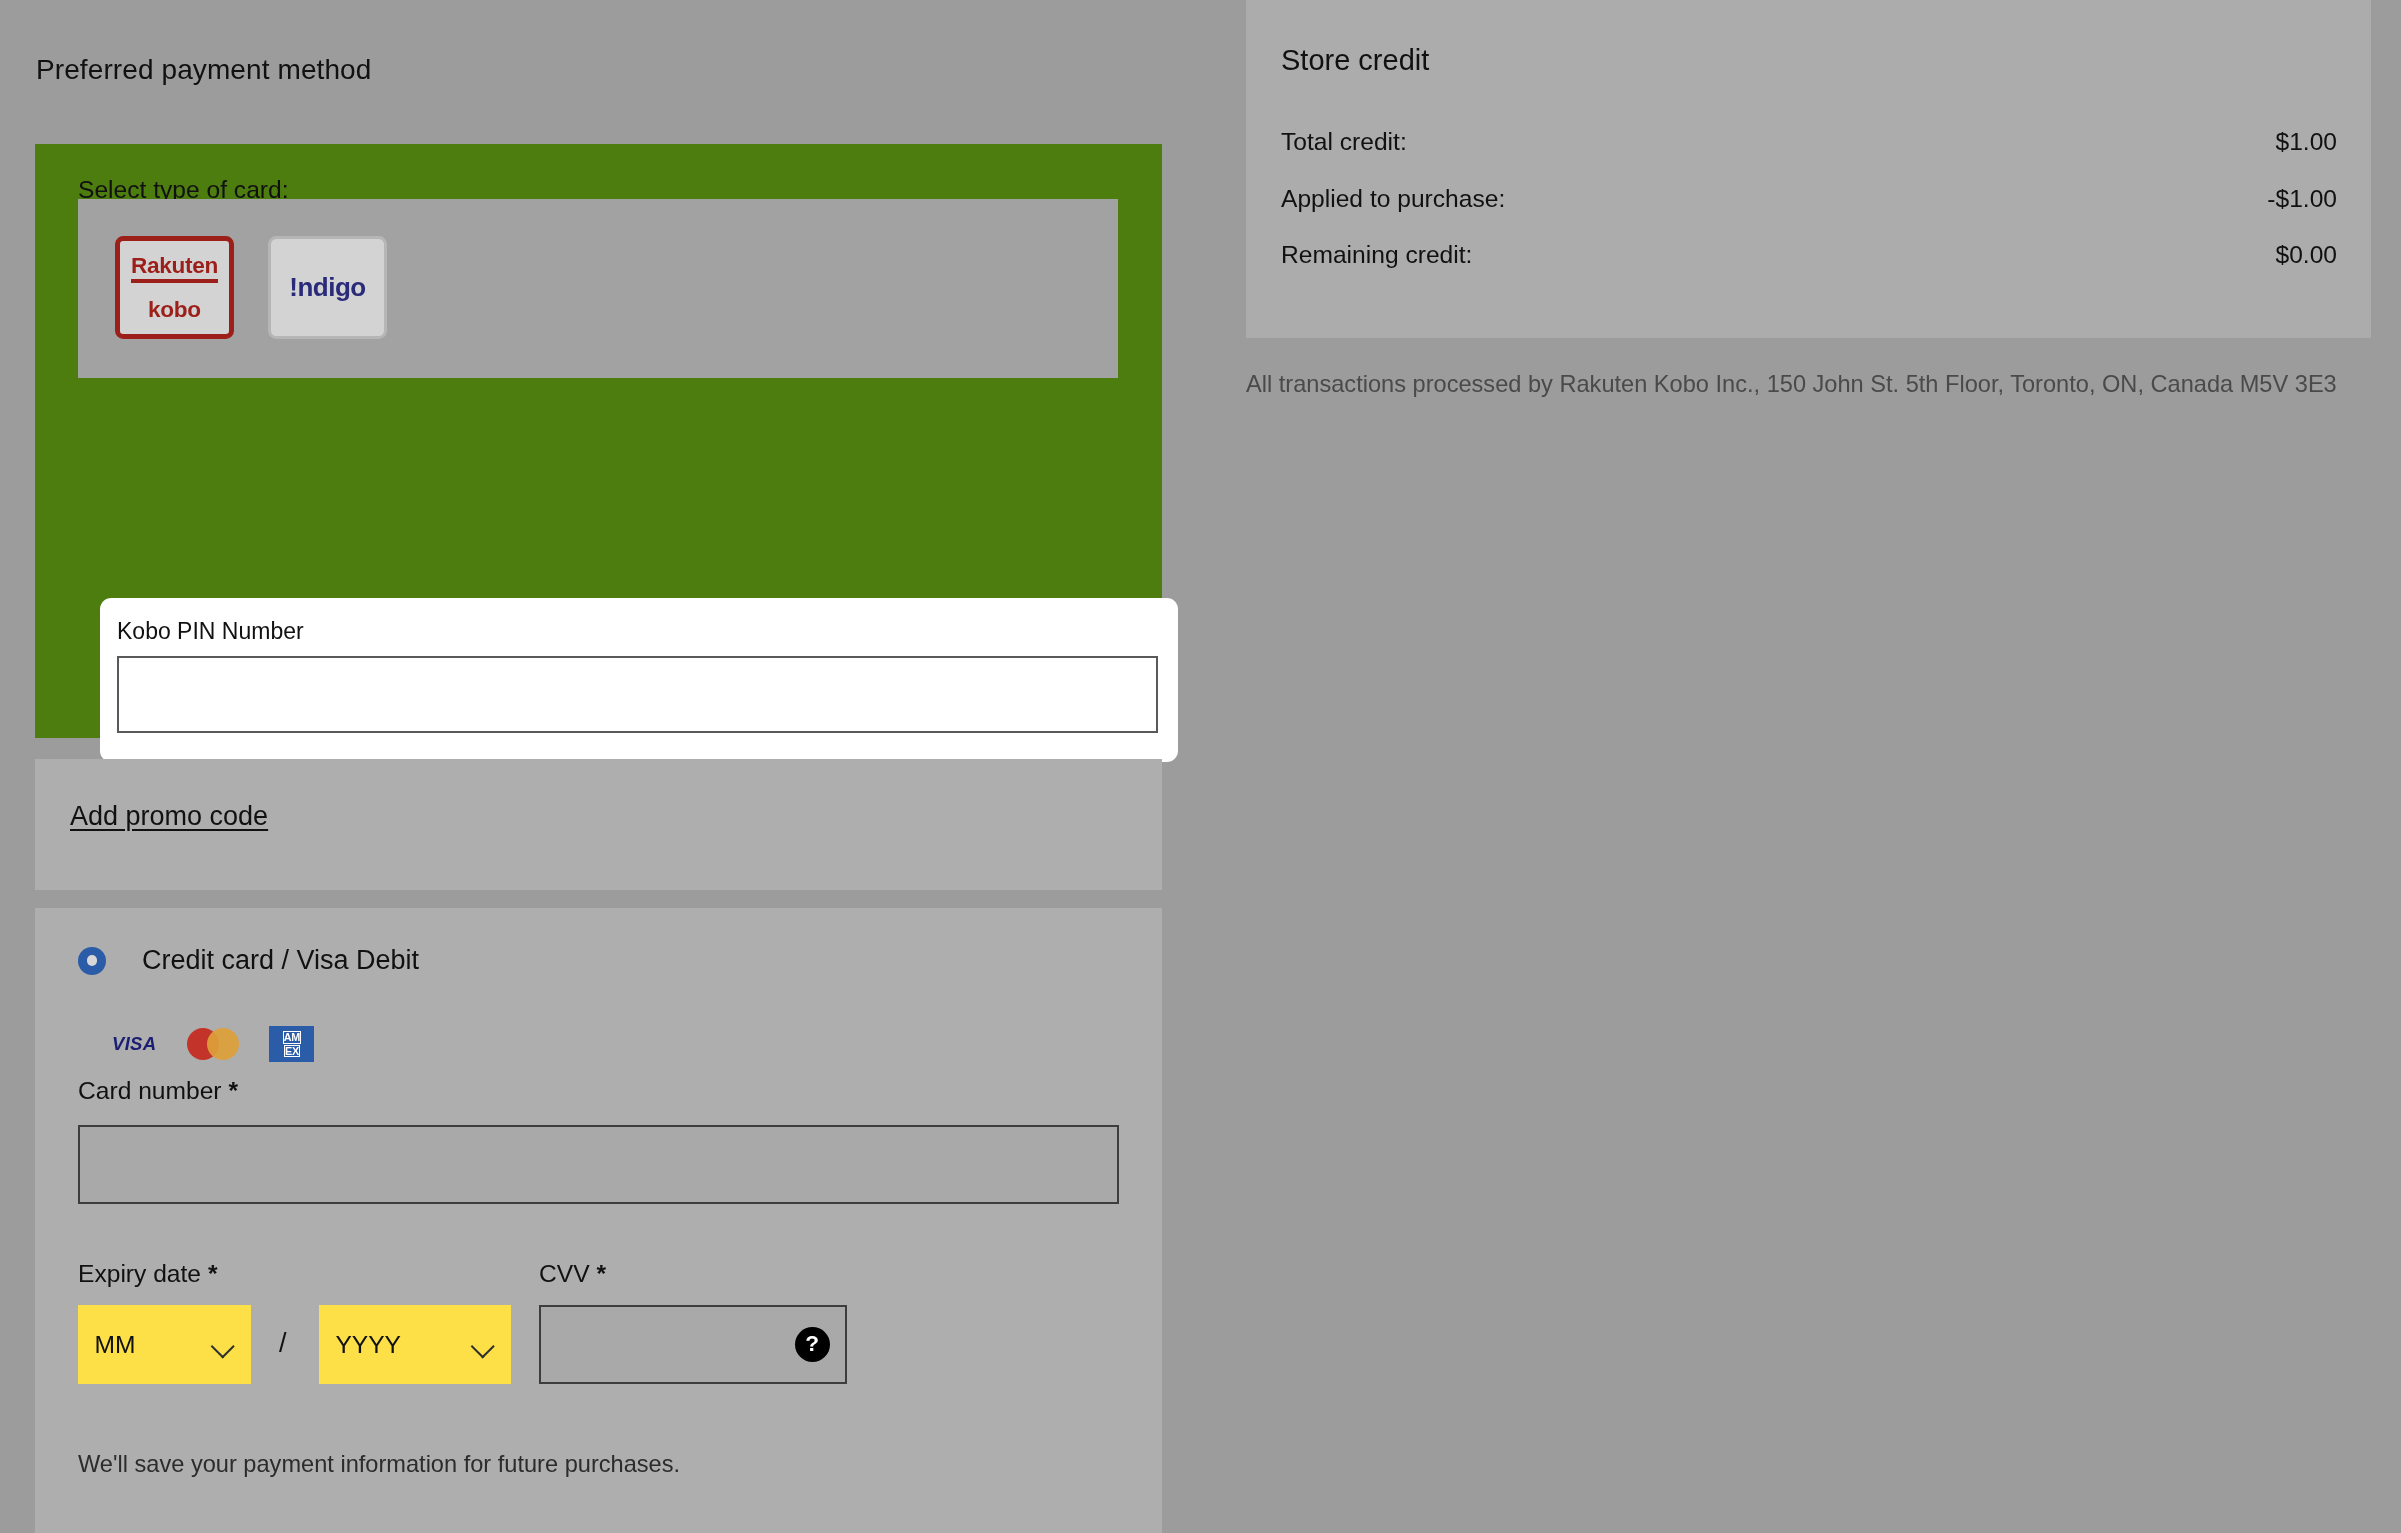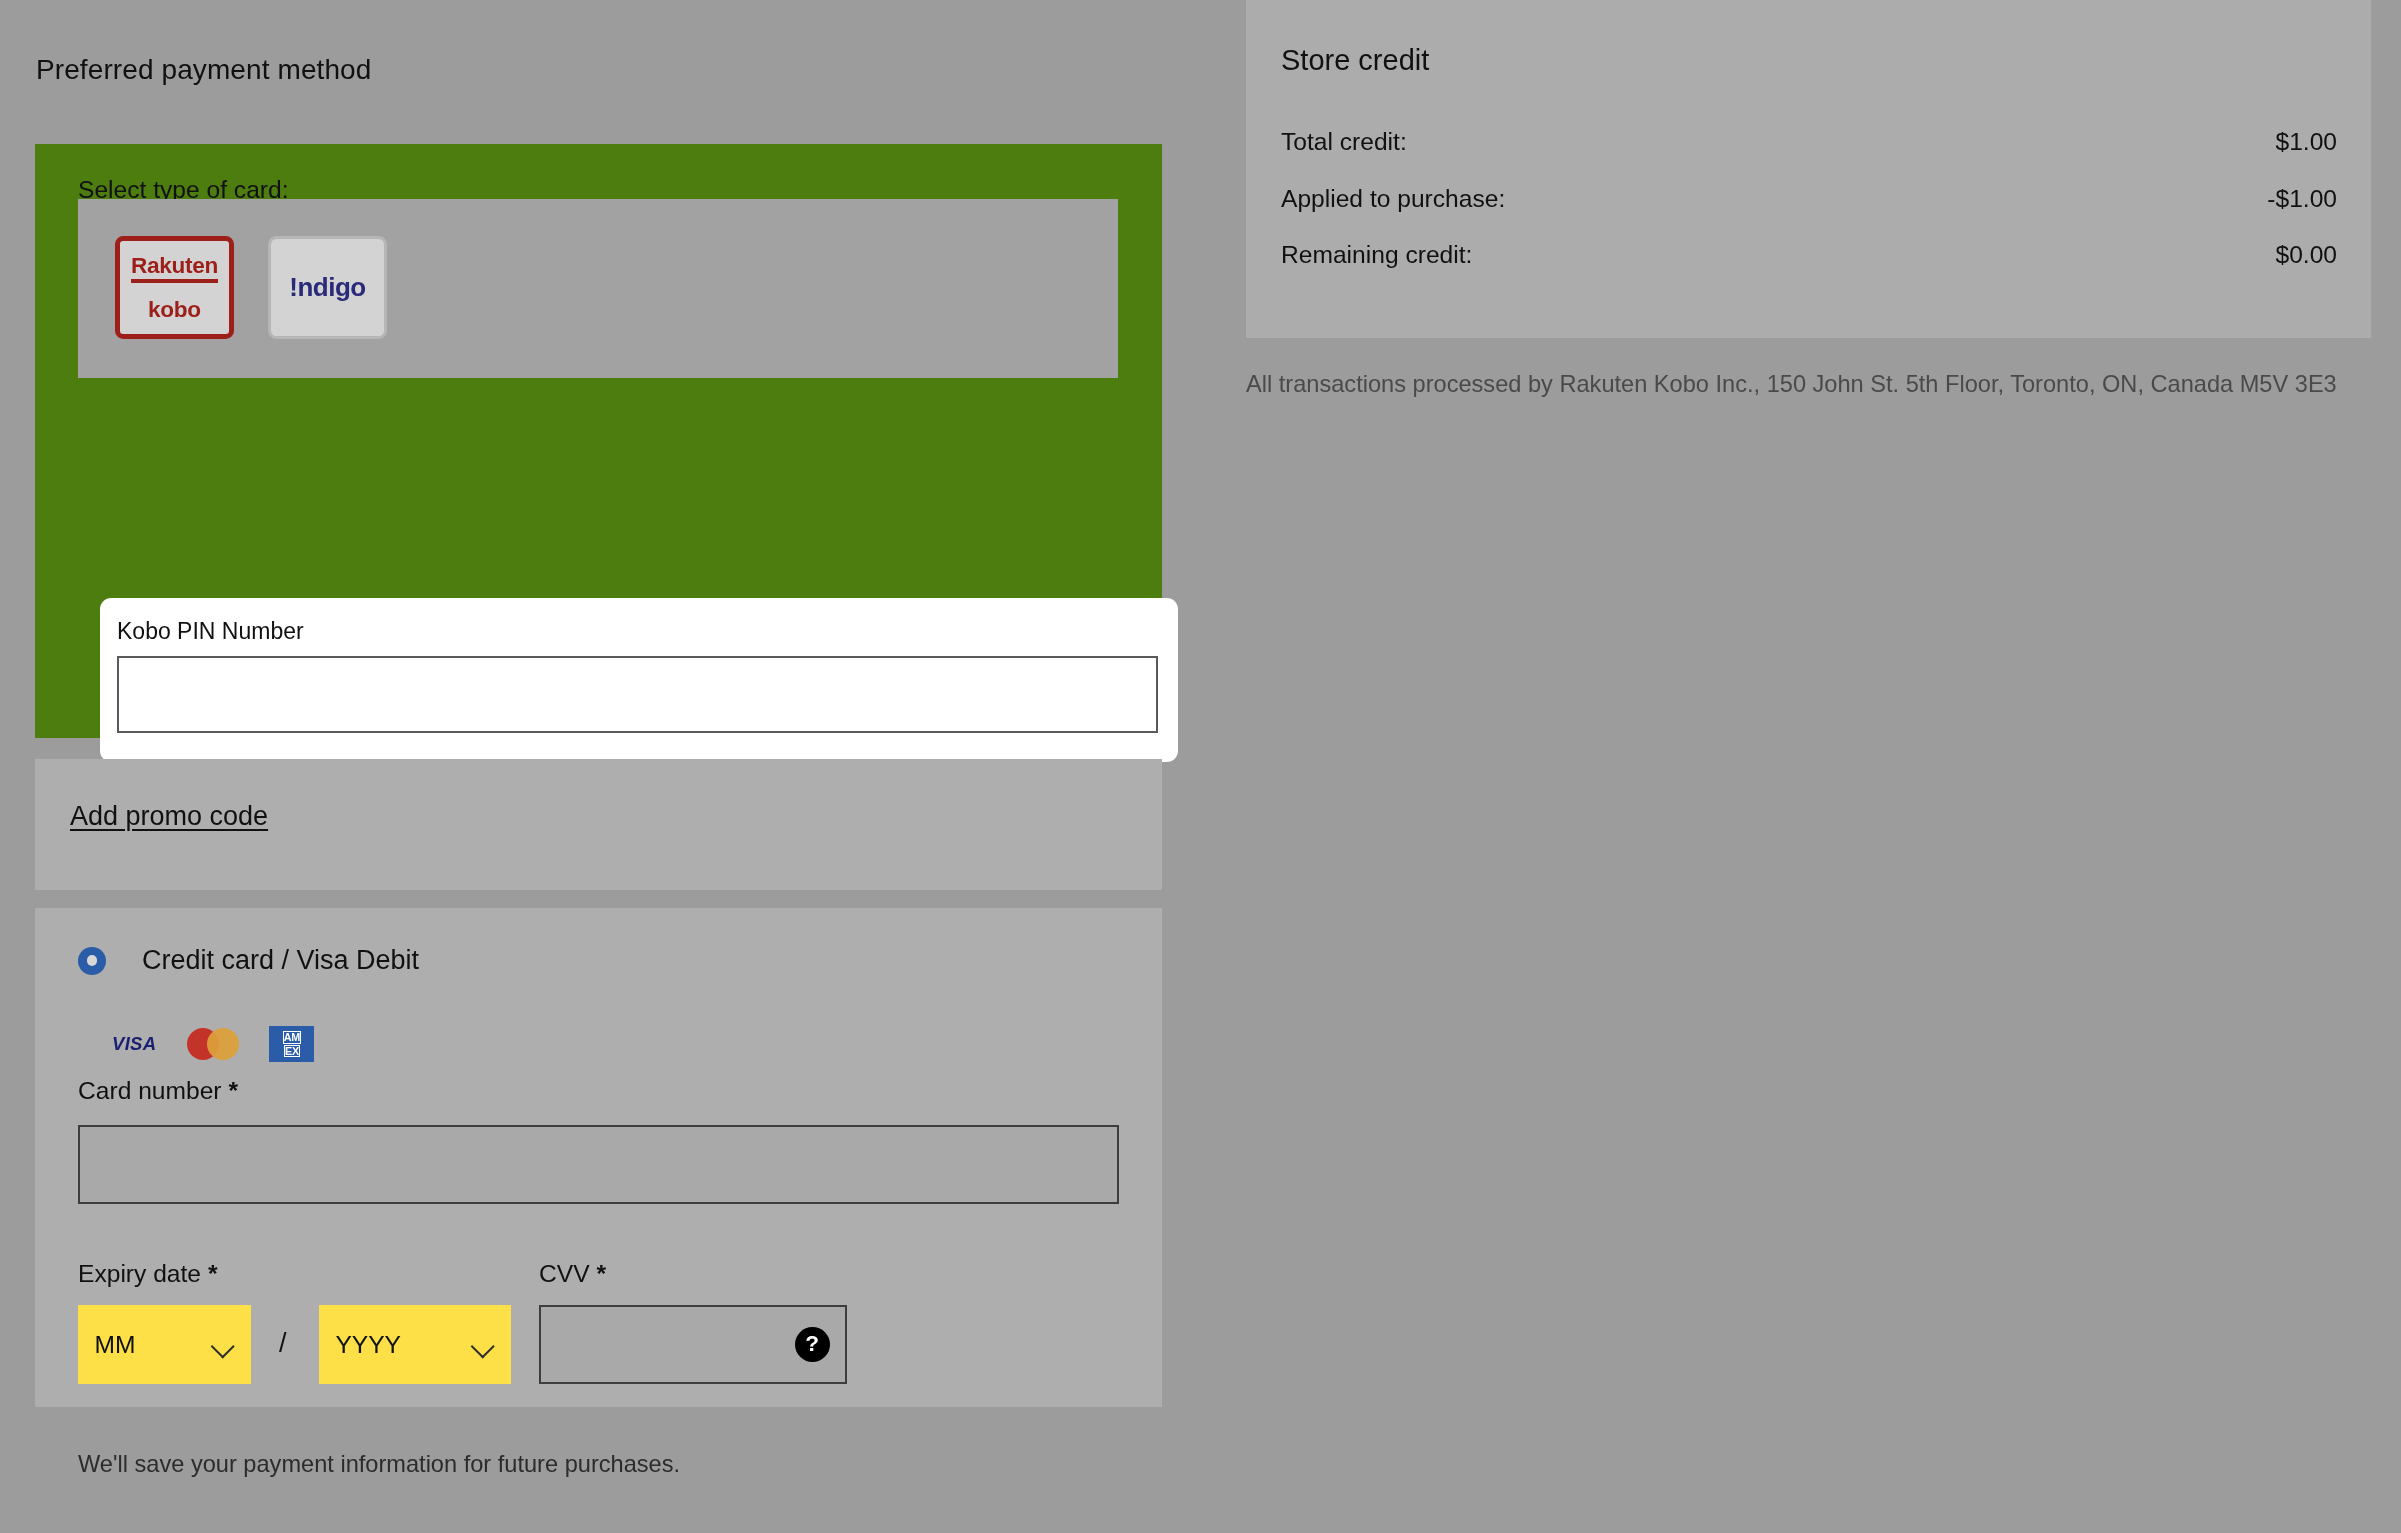--- a/index.html
+++ b/index.html
@@ -170,21 +170,21 @@
     text-underline-offset: 4.1px;
     cursor: pointer;
   }
 
   
   .card-credit {
     position: absolute;
     left: 35px;
     top: 908px;
     width: 1127px;
-    height: 499px;
+    height: 625px;
     background: #aeaeae;
   }
 
   .radio-row {
     position: absolute;
     left: 43px;
     top: 37px;
     display: flex;
     align-items: center;
   }

